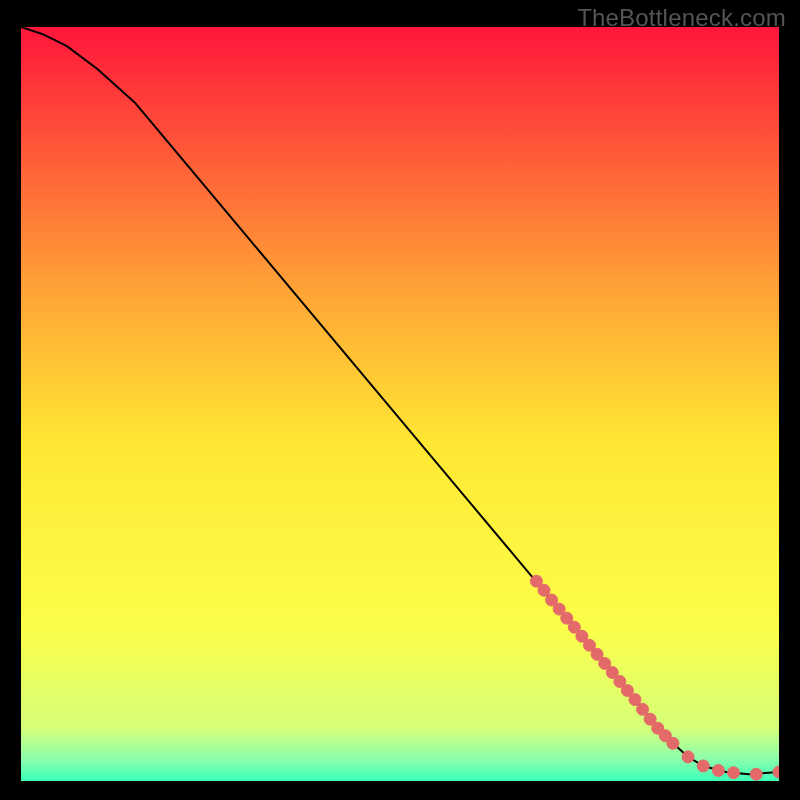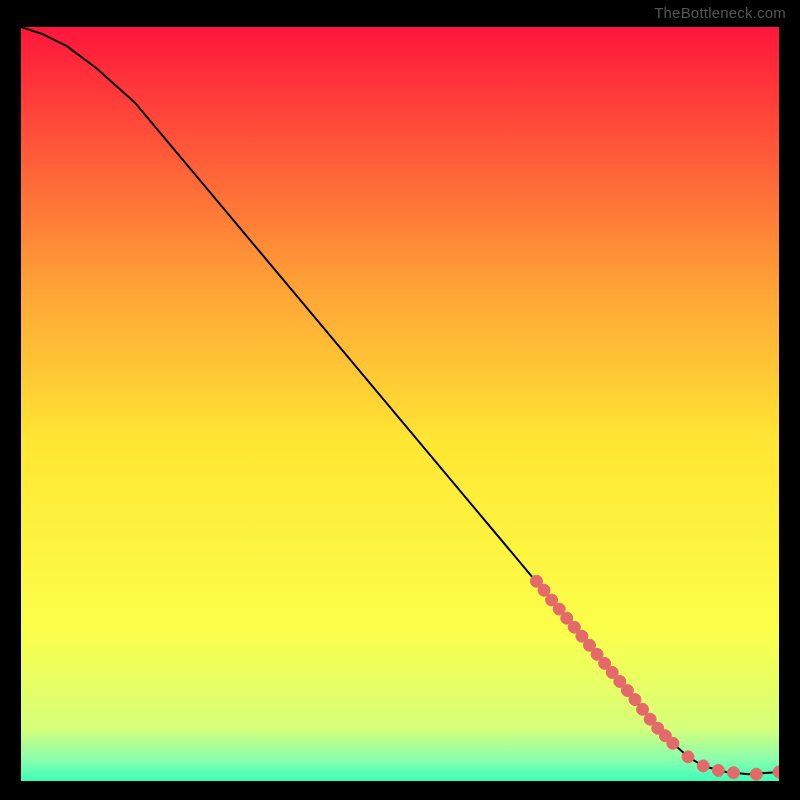--- a/index.html
+++ b/index.html
@@ -14,21 +14,21 @@
   .wrap {
     position: relative;
     width: 800px;
     height: 800px;
   }
   .watermark {
     position: absolute;
     top: 4px;
     right: 14px;
     color: #555;
-    font-size: 15px;
+    font-size: 24px;
     font-weight: 400;
     letter-spacing: 0.2px;
     z-index: 10;
   }
   .plot {
     position: absolute;
     left: 21px;
     top: 27px;
     width: 758px;
     height: 754px;

